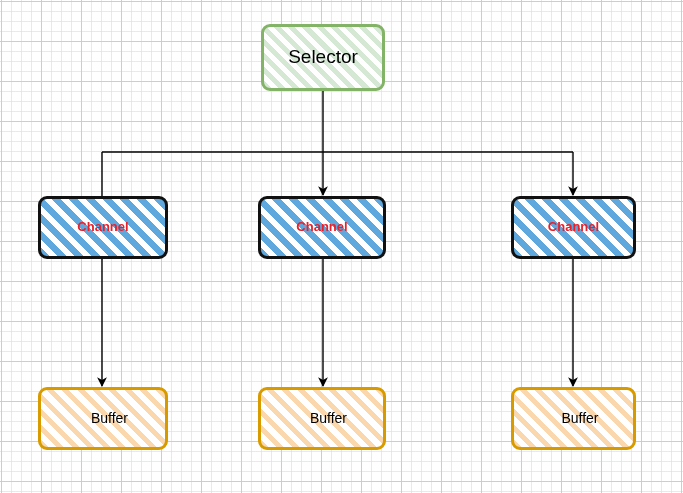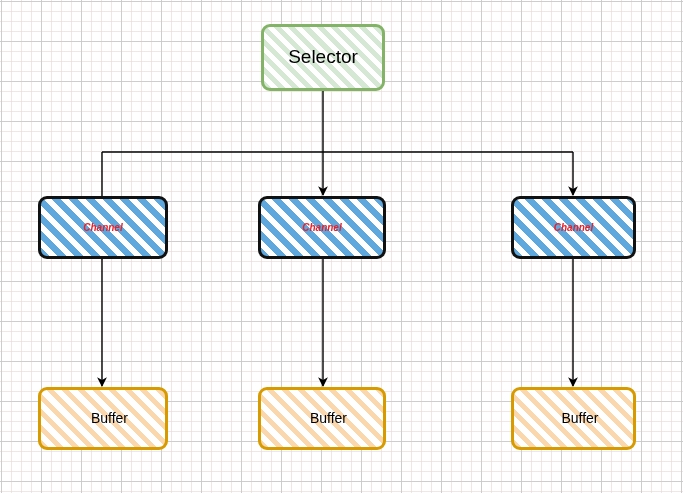--- a/index.html
+++ b/index.html
@@ -58,23 +58,22 @@
 
   
   .node-channel {
     border: 3px solid #111111;
     background-color: #ffffff;
     background-image: repeating-linear-gradient(
         45deg,
         #5fa8dd 0px, #5fa8dd 6px,
         #ffffff 6px, #ffffff 12px);
     color: #e8202a;
-    font-size: 10px;
+    font-size: 13px;
     font-weight: bold;
-    font-style: italic;
   }
 
   
   .node-buffer {
     border: 3px solid #d79b00;
     background-color: #ffffff;
     background-image: repeating-linear-gradient(
         45deg,
         #fad7ac 0px, #fad7ac 5px,
         #ffffff 5px, #ffffff 11px);

